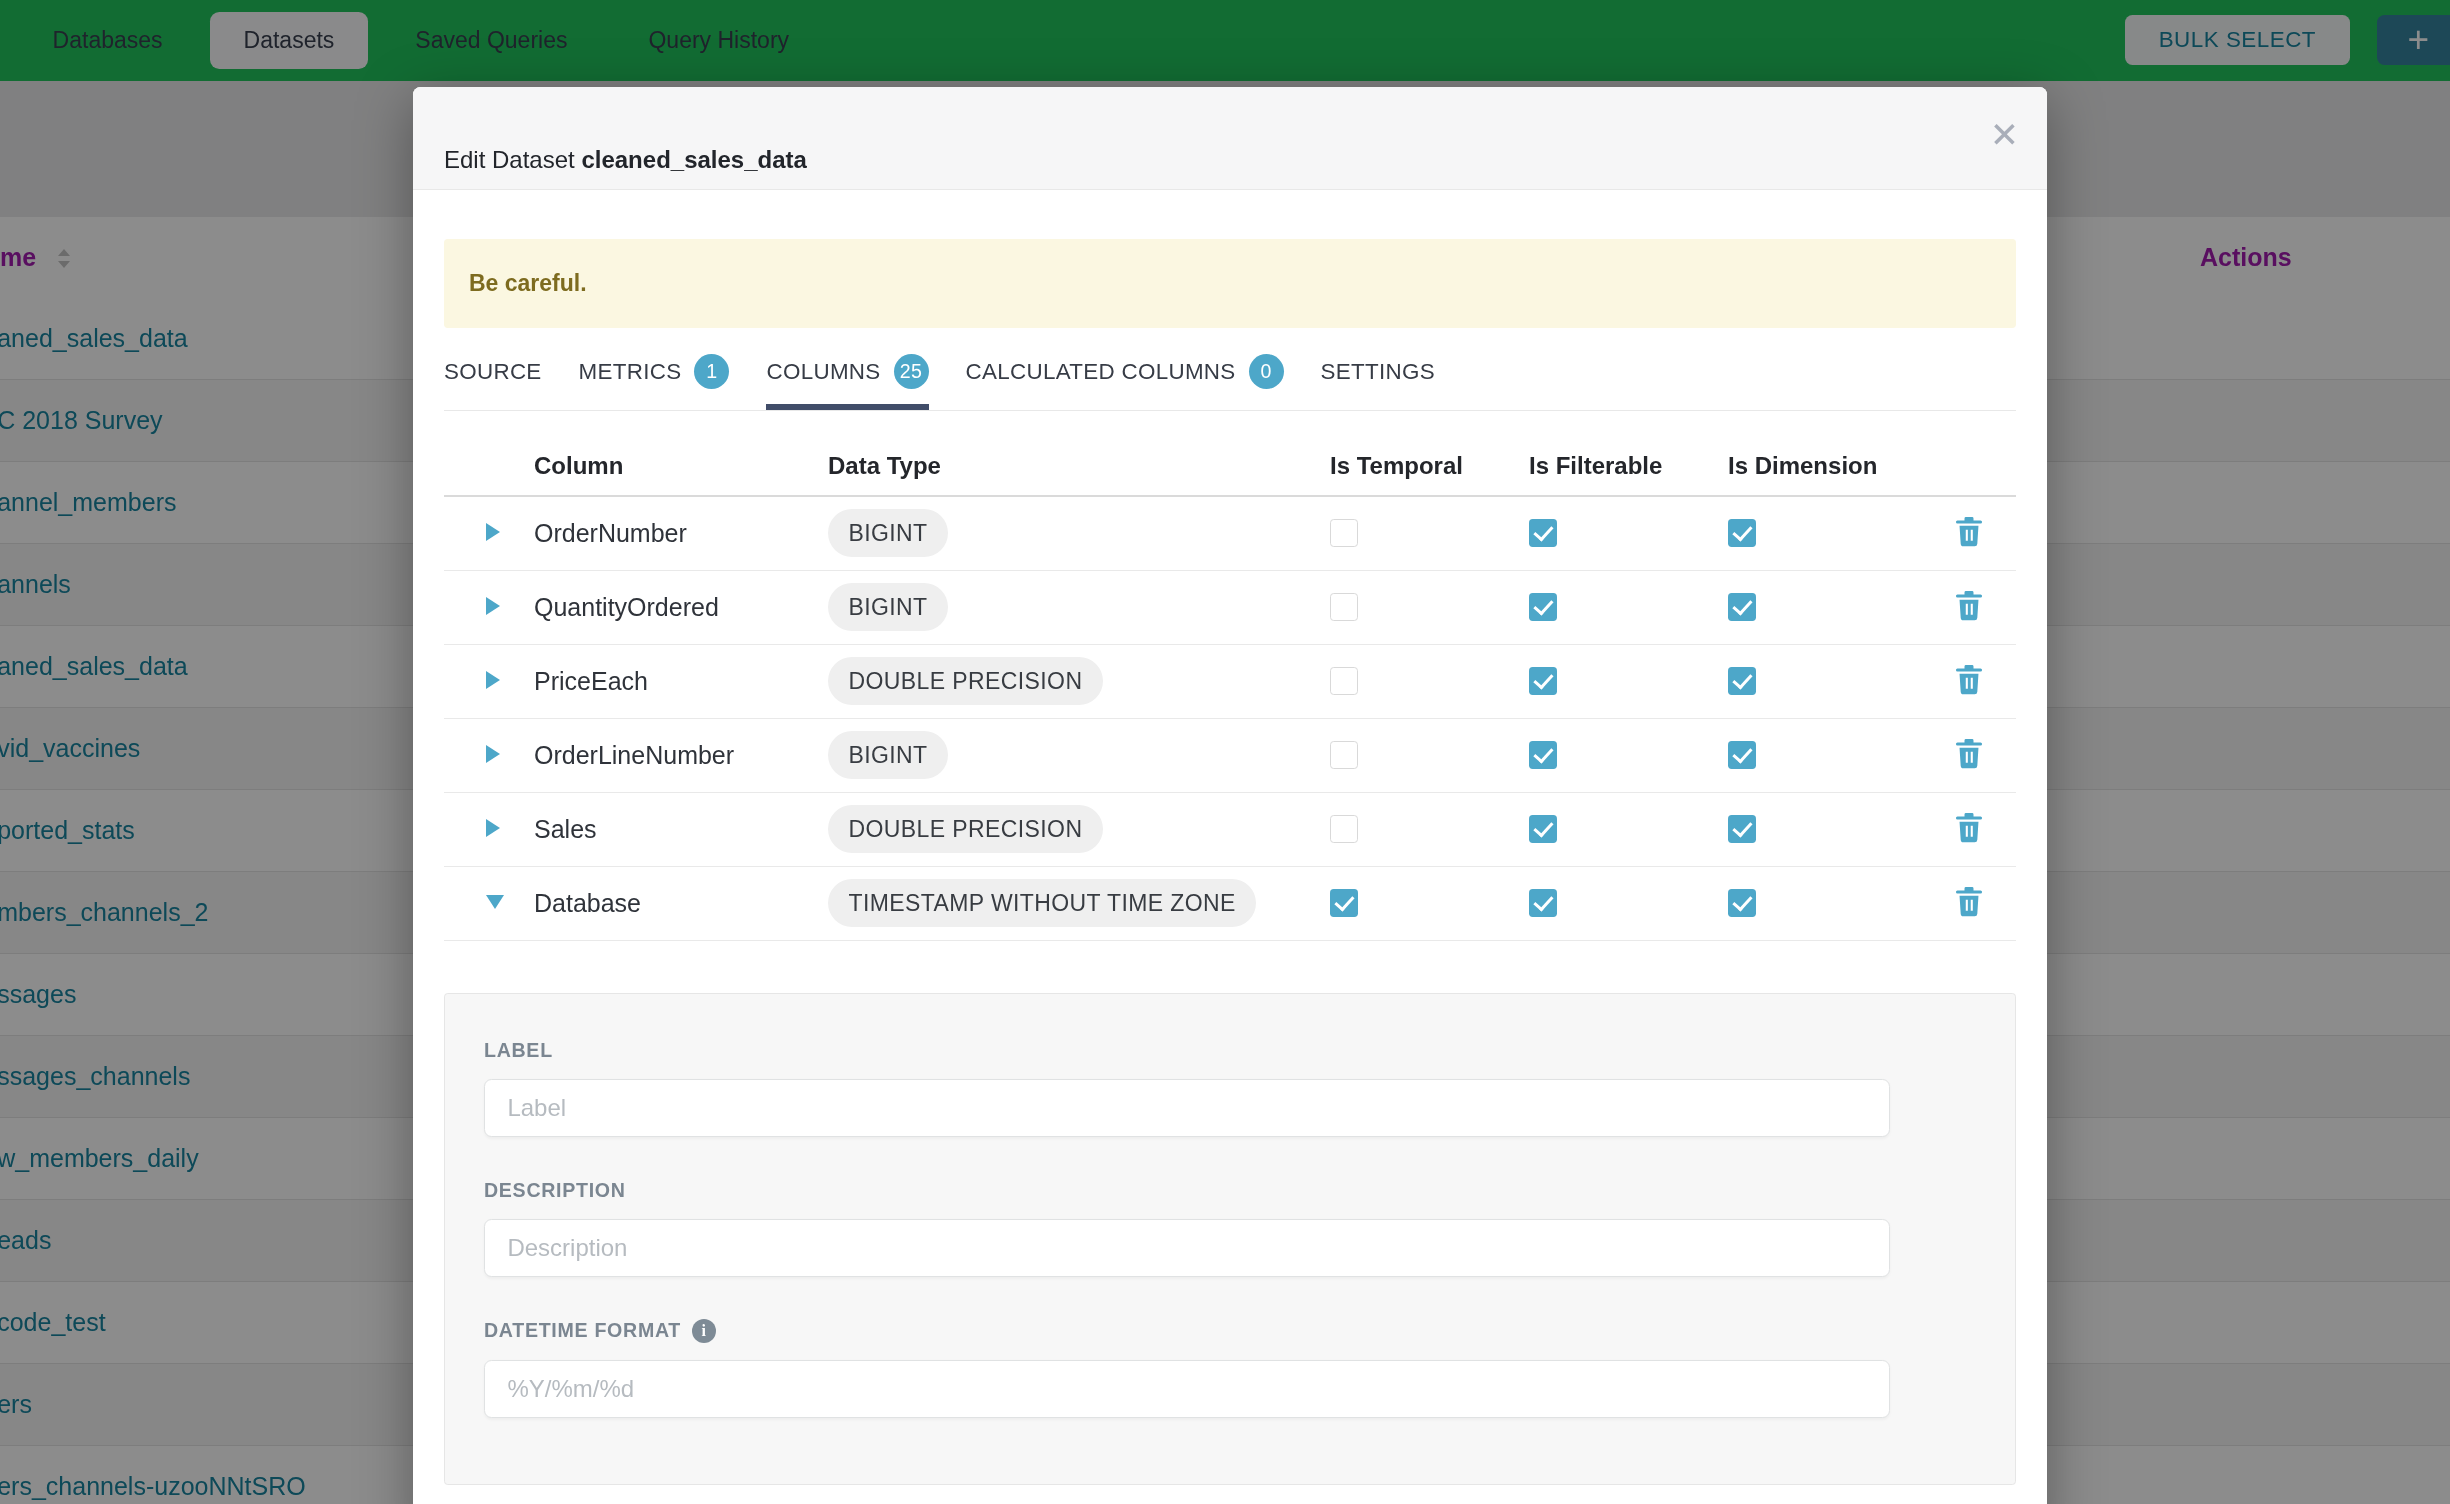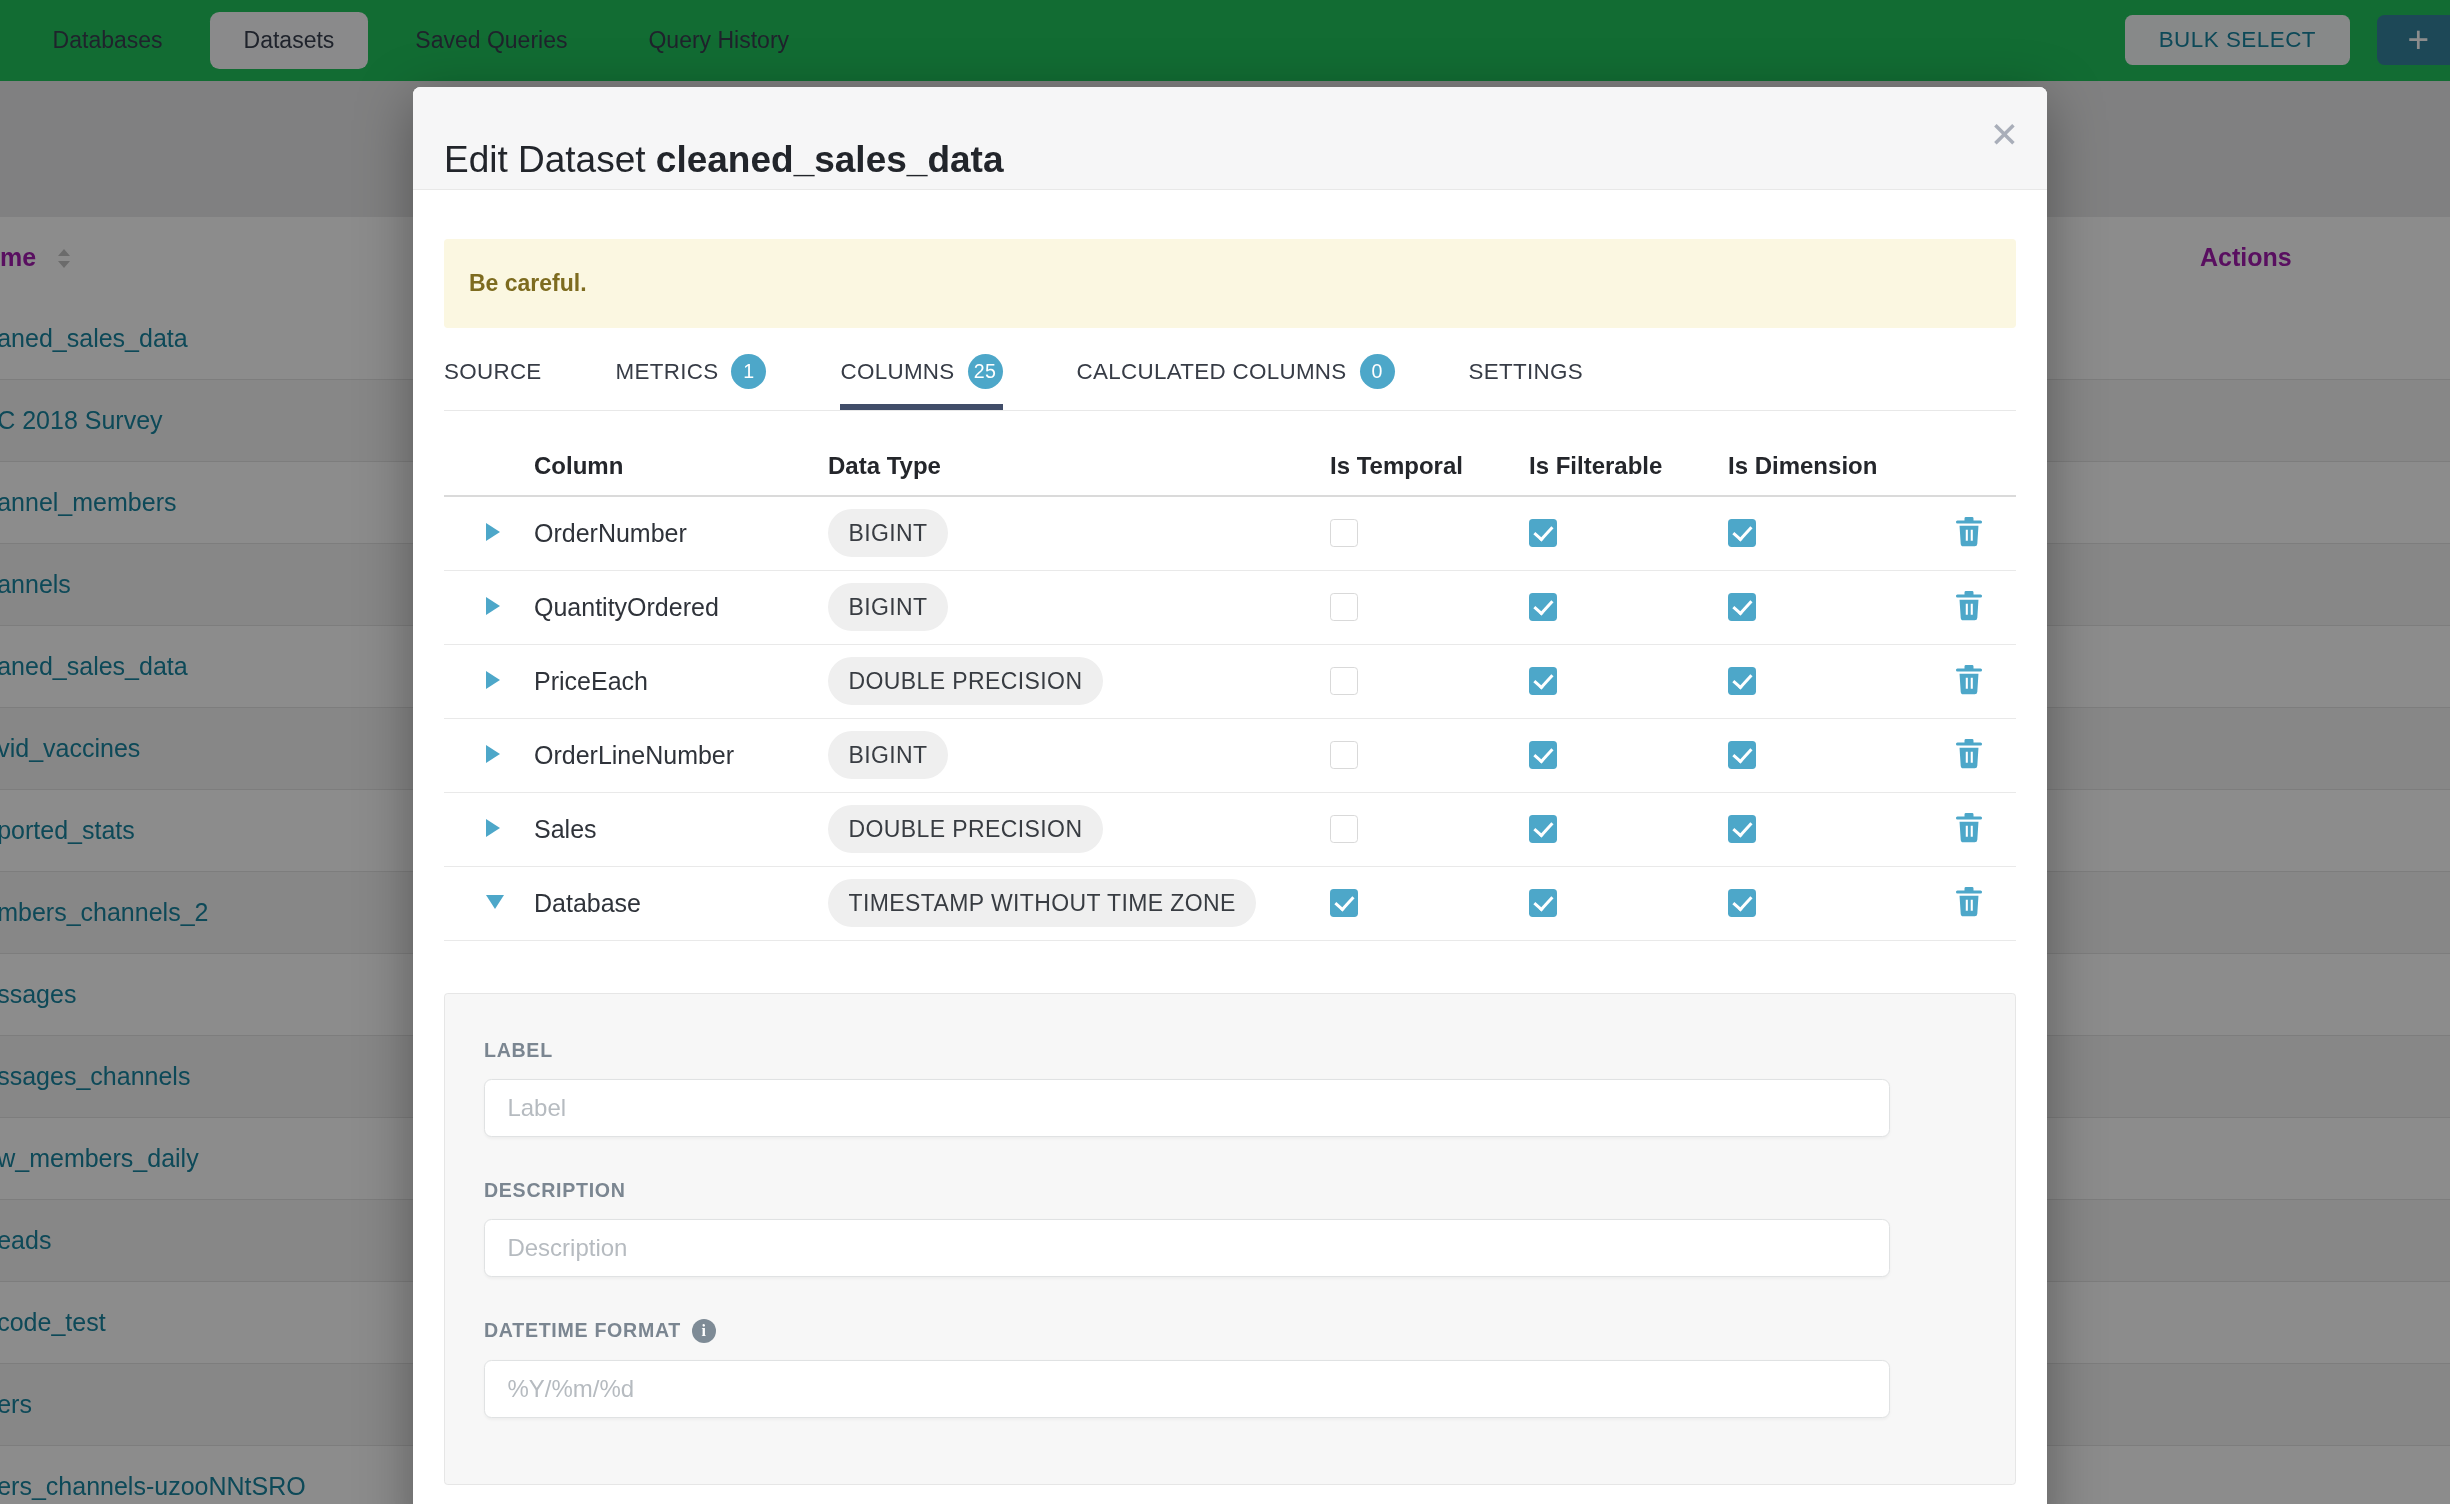--- a/index.html
+++ b/index.html
@@ -41,29 +41,29 @@
   .bg-row a{font-size:25px;color:#1985a0;text-decoration:none;margin-left:-2.8px;white-space:nowrap;}
 
   
   #overlay{position:absolute;inset:0;background:rgba(0,0,0,0.45);z-index:5;}
 
   
   #modal{position:absolute;left:413px;top:87px;width:1634px;height:1454px;background:#fff;
          border-radius:7.5px;z-index:10;box-shadow:0 13px 56px rgba(0,0,0,.35);}
   .m-header{height:103px;background:#f6f6f7;border-bottom:0.9px solid #e8e8e8;border-radius:7.5px 7.5px 0 0;
             display:flex;align-items:center;padding:0 31px;box-sizing:border-box;position:relative;}
-  .m-title{font-size:37px;color:#22252b;margin-top:44px;}
+  .m-title{font-size:24px;color:#22252b;margin-top:44px;}
   .m-title b{font-weight:700;}
   .m-close{position:absolute;right:28px;top:30px;font-size:35px;color:#a9aeb9;line-height:1;cursor:pointer;}
   .m-body{padding:0 31px;}
   .banner{margin-top:49px;height:89px;background:#fbf7e1;border-radius:3.7px;display:flex;align-items:center;
           padding:0 25px;box-sizing:border-box;font-size:23px;color:#7d6b1f;}
   .banner b{font-weight:700;margin-right:7.5px;}
 
-  .tabs{margin-top:26px;display:flex;gap:74px;border-bottom:0.9px solid #e8e8e8;}
+  .tabs{margin-top:26px;display:flex;gap:37px;border-bottom:0.9px solid #e8e8e8;}
   .tab{display:flex;align-items:center;gap:13px;font-size:22.4px;color:#373c46;letter-spacing:0.3px;
        padding-bottom:20.5px;position:relative;white-space:nowrap;}
   .tab .badge{width:35px;height:35px;border-radius:50%;background:var(--checkbox,#4da7c9);color:#fff;
               font-size:19.6px;display:flex;align-items:center;justify-content:center;}
   .tab.active::after{content:'';position:absolute;left:0;right:0;bottom:-0.9px;height:6.5px;
                      background:var(--underline,#414d69);}
 
   .cols-table{margin-top:26px;}
   .cgrid{display:grid;grid-template-columns:90px 294px 502px 199px 199px 227px 63px;align-items:center;}
   .chead{height:58px;border-bottom:2.8px solid #dadada;}

